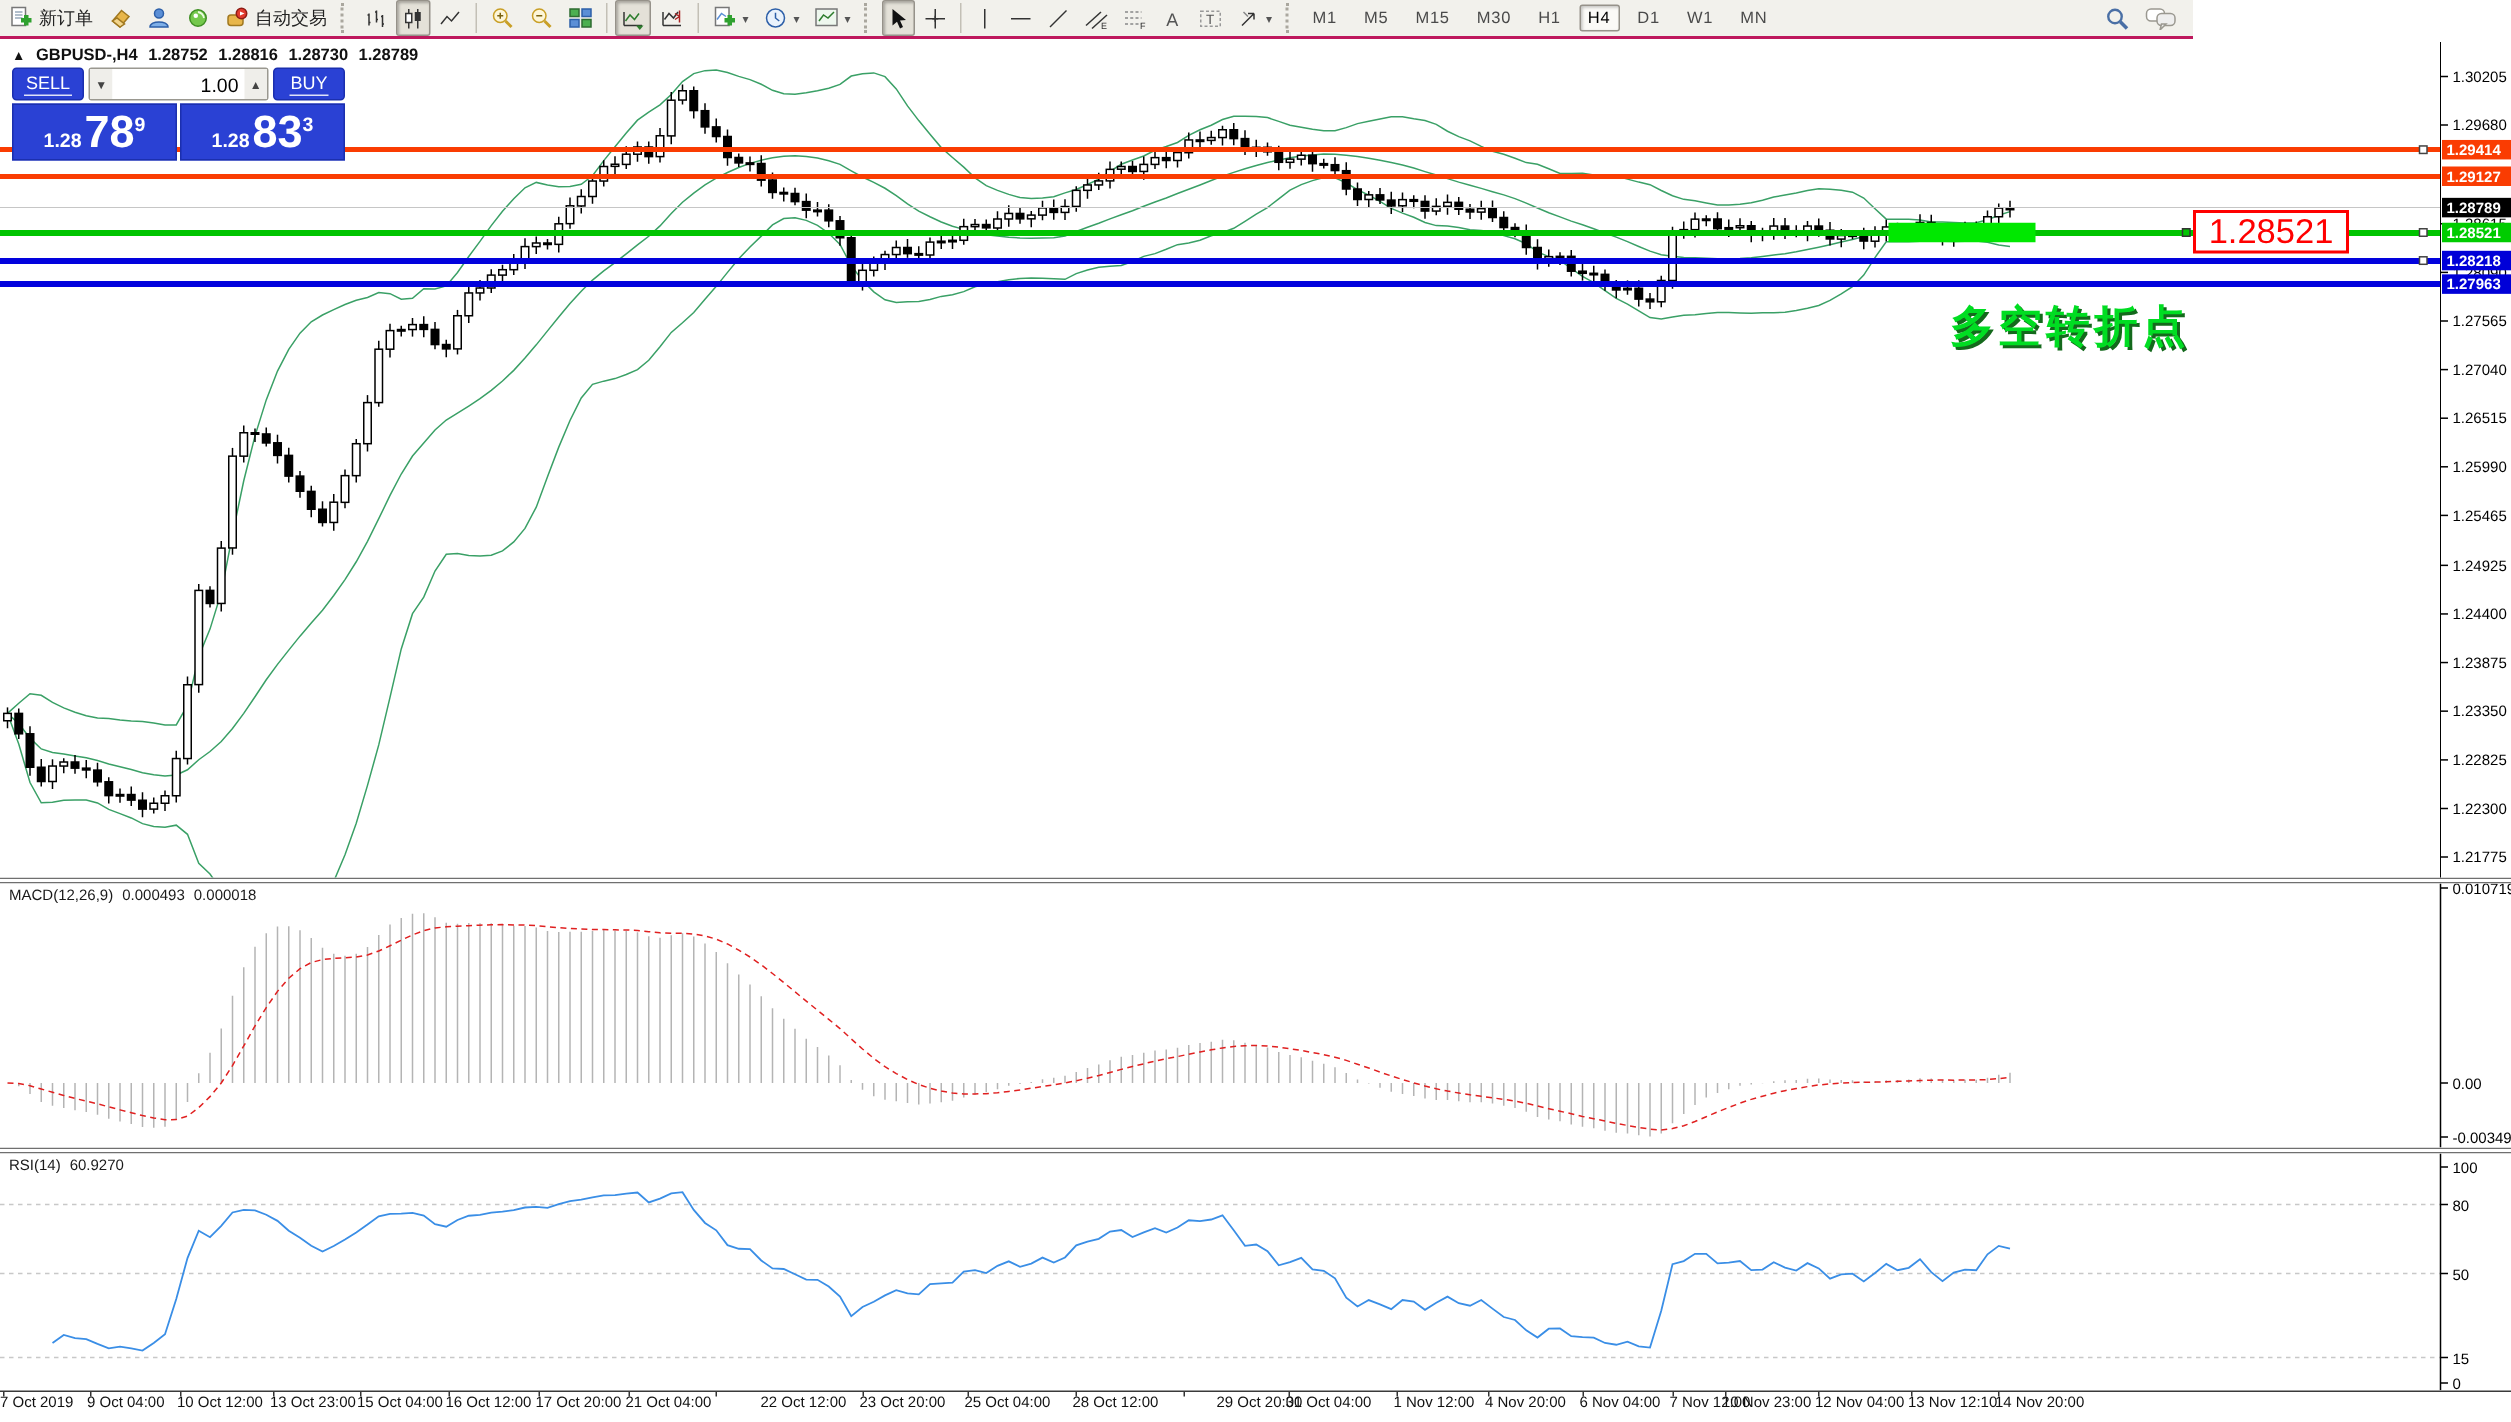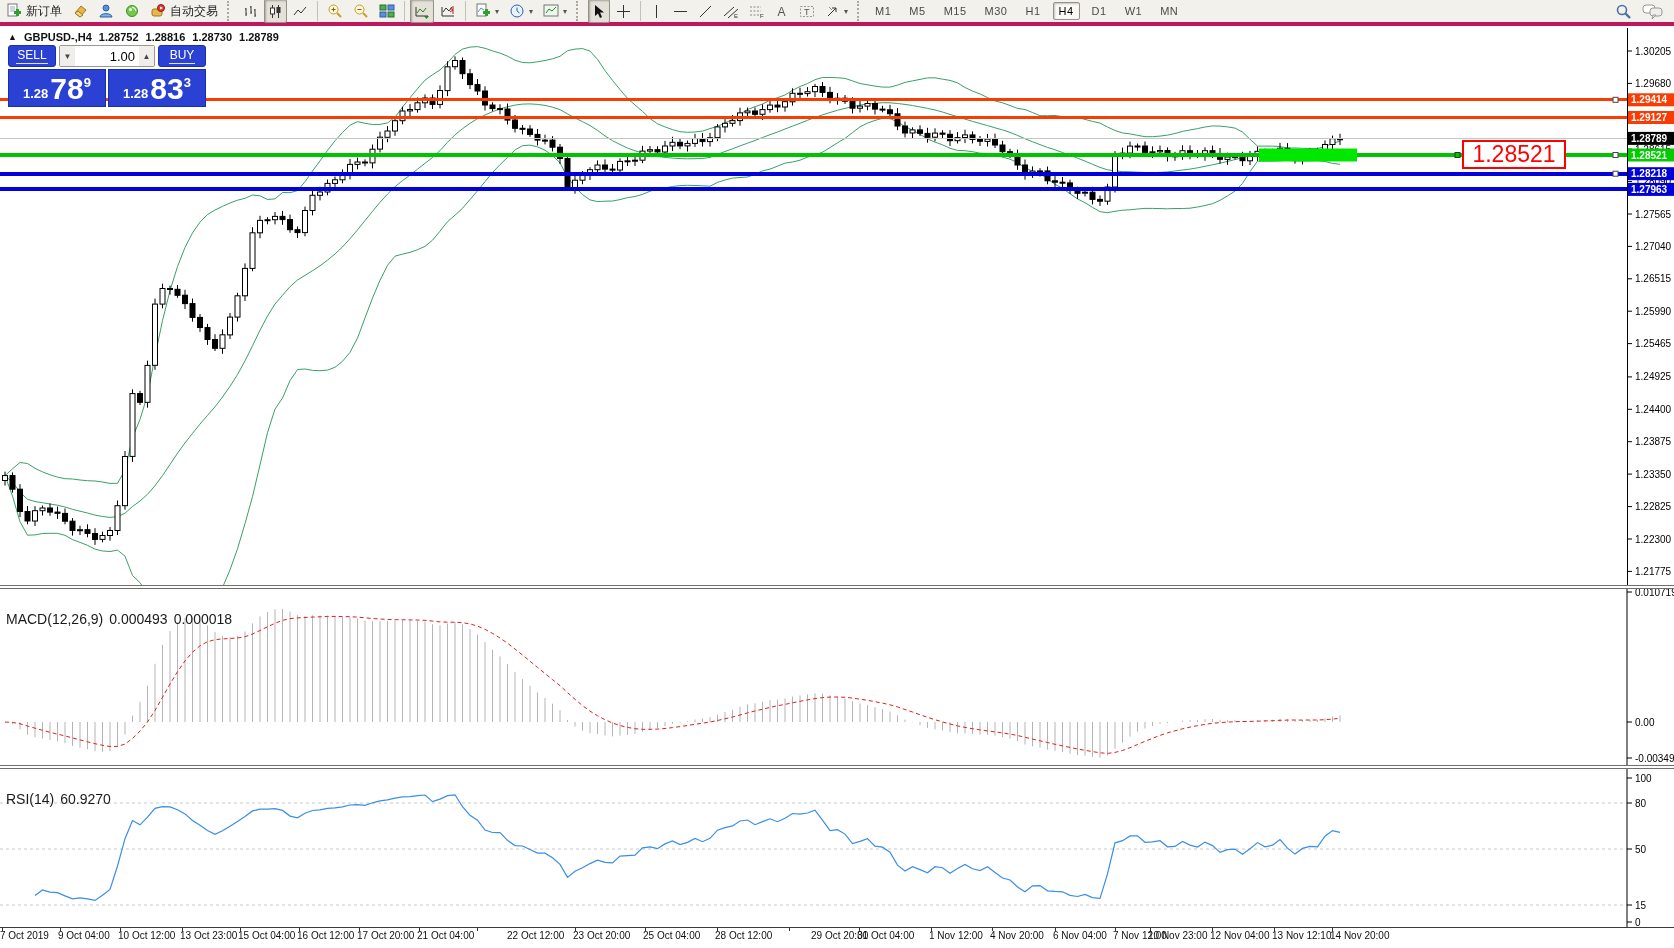--- a/index.html
+++ b/index.html
@@ -1,39 +1,39 @@
 <!DOCTYPE html>
 <html><head>
 <meta charset="utf-8">
 <style>
   html,body{margin:0;padding:0;background:#d8d6d0;}
   #app{position:relative;width:1674px;height:948px;background:#fff;overflow:hidden;
        font-family:"Liberation Sans",sans-serif;-webkit-font-smoothing:none;}
   
-  #toolbar{position:absolute;left:0;top:0;width:1674px;height:26px;background:#f2f1ec;
-           border-bottom:4px solid #be185d;display:flex;align-items:center;gap:2px;
+  #toolbar{position:absolute;left:0;top:0;width:1462px;height:26px;background:#f2f1ec;
+           border-bottom:2px solid #be185d;display:flex;align-items:center;gap:2px;
            font-size:12px;color:#222;box-sizing:border-box;padding-left:2px;}
   .tbtn{display:flex;align-items:center;gap:4px;height:22px;padding:0 3px;border:1px solid transparent;border-radius:2px;}
   .tbtn svg{display:block}
   .tbtn.pressed{background:#e4e1d8;border:1px solid #96928a;box-shadow:inset 1px 1px 2px rgba(0,0,0,.28);}
   .tb-handle{width:5px;height:20px;border-left:2px dotted #aaa79e;margin:0 3px;}
   .tb-sep{width:1px;height:20px;background:#c3c0b6;margin:0 3px;}
   .tf{padding:2px 5px;color:#4a4a4a;font-size:11px;letter-spacing:.5px;border:1px solid transparent;border-radius:2px;}
   .tf.pressed{background:#fbfaf7;border:1px solid #96928a;box-shadow:inset 1px 1px 2px rgba(0,0,0,.22);color:#000;}
   #tb-right{margin-left:auto;display:flex;align-items:center;gap:10px;padding-right:10px;}
   
   #stack{position:absolute;left:0;top:28px;width:1674px;}
   .panel{position:relative;background:#fff;}
   .panel-sep{height:4px;background:#fff;border-top:1px solid #6f6f6f;border-bottom:1px solid #6f6f6f;box-sizing:border-box;}
-  .ind-label{position:absolute;left:6px;top:3px;font-size:14px;color:#1a1a1a;margin-top:19px;}
+  .ind-label{position:absolute;left:6px;top:3px;font-size:10px;color:#1a1a1a;}
   .ind-label span{margin-right:6px;}
   
   #ohlc-title{position:absolute;left:8px;top:3px;font-size:11px;font-weight:600;color:#111;display:flex;gap:7px;align-items:center;}
   #ohlc-title .tri{font-size:9px;}
-  #trade-panel{position:absolute;left:8px;top:17px;width:198px;user-select:none;}
+  #trade-panel{position:absolute;left:8px;top:17px;width:222px;user-select:none;}
   #tp-row1{display:flex;height:22px;gap:2px;}
   .tp-btn{flex:0 0 46px;background:#2a41d4;border:1px solid #1b2fae;border-radius:3px;color:#fff;
           font-size:12px;display:flex;align-items:center;justify-content:center;}
   .tp-btn span{border-bottom:1px solid rgba(255,255,255,.85);padding:0 1px 1px;}
   #tp-vol{flex:1;display:flex;border:1px solid #9a9890;border-radius:2px;background:#fff;margin:0 1px;}
   #tp-vol input{flex:1;width:50px;border:0;outline:0;text-align:right;font-size:13px;padding-right:4px;font-family:"Liberation Sans",sans-serif;}
   .spin{width:15px;display:flex;align-items:center;justify-content:center;font-size:8px;color:#444;background:#efeeea;border:0;}
   #tp-row2{display:flex;height:38px;gap:2px;margin-top:2px;}
   .tp-price{flex:1;background:#2a41d4;border:1px solid #1b2fae;border-radius:0;color:#fff;
             display:flex;align-items:flex-end;justify-content:center;padding-bottom:2px;}
@@ -1072,20 +1072,21 @@
           </div>
           <div class="tp-price">
             <span class="small">1.28</span>
             <span class="big">83</span>
             <span class="sup">3</span>
           </div>
         </div>
       </div>
 
       <div id="red-price-box">1.28521</div>
+      <div id="flip-text">多空转折点</div>
     </div>
 
     <div class="panel-sep"></div>
 
     <div class="panel" id="macd-panel" style="height:176px;">
       <svg id="macd-svg" width="1674" height="176">
           <g>
             <line x1="5" y1="133" x2="5" y2="133.0" stroke="#b4b4b4" stroke-width="1"></line>
             <line x1="12.5" y1="133" x2="12.5" y2="135.1" stroke="#b4b4b4" stroke-width="1"></line>
             <line x1="20" y1="133" x2="20" y2="140.3" stroke="#b4b4b4" stroke-width="1"></line>

